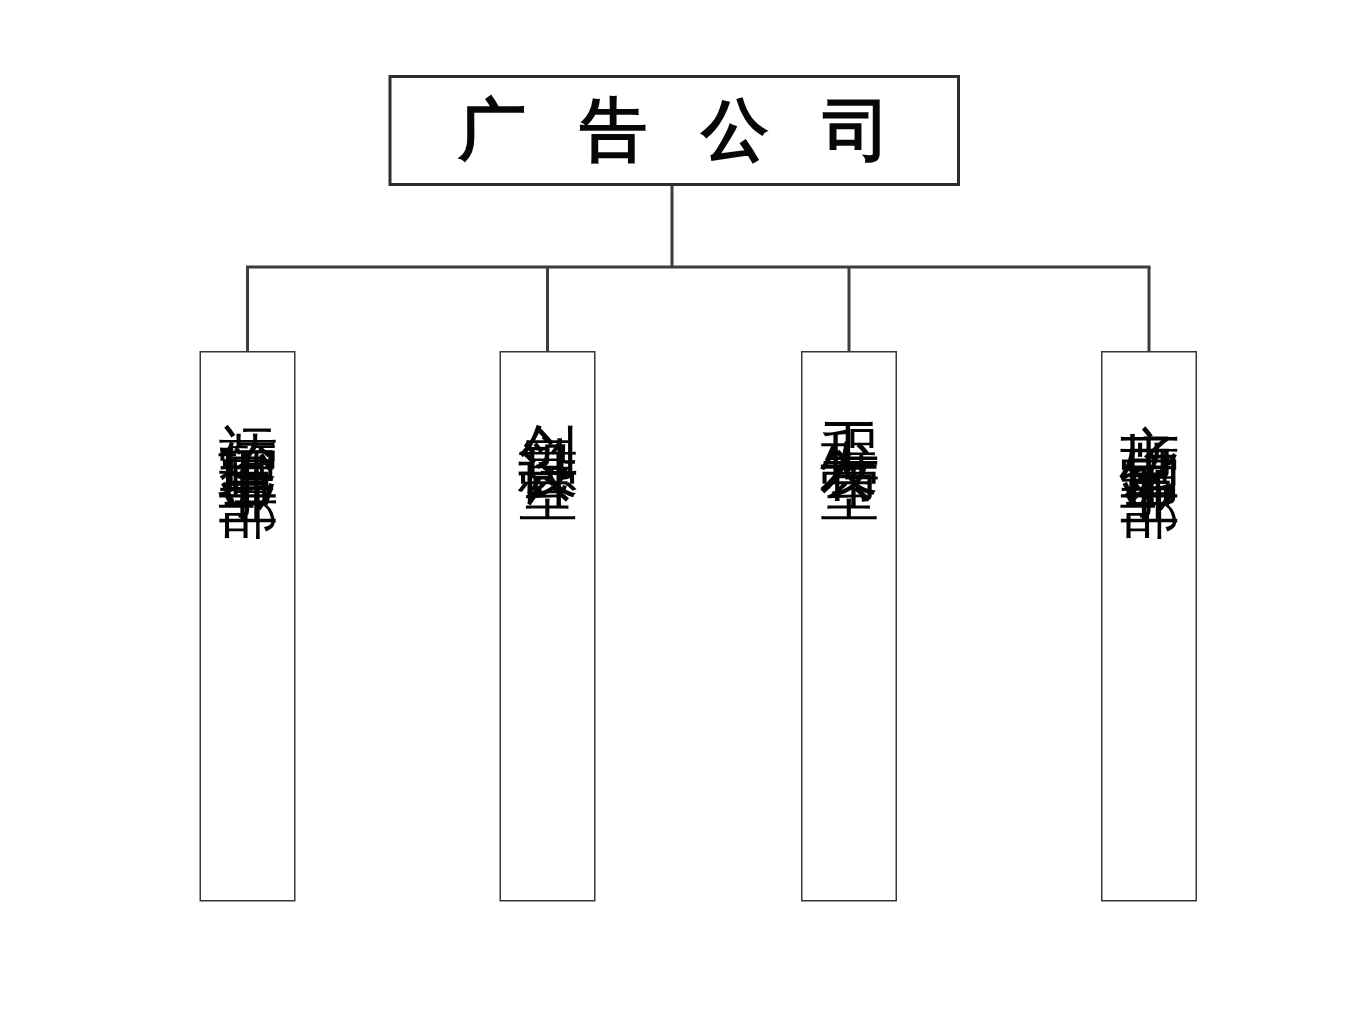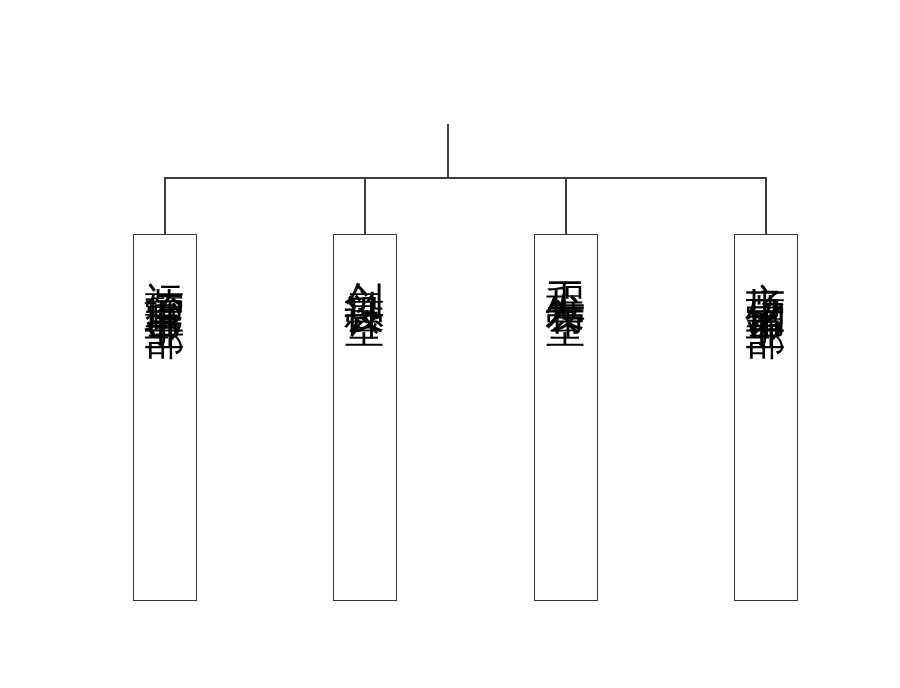--- a/index.html
+++ b/index.html
@@ -72,20 +72,23 @@
   .drop.c1 { left: 164px; }
   .drop.c2 { left: 364px; }
   .drop.c3 { left: 565px; }
   .drop.c4 { left: 765px; }
 </style>
 </head>
 <body>
 
 <div class="stage">
 
+  <div class="box root-box">
+    <span class="root-label">广告公司</span>
+  </div>
 
   <div class="connector stub-root"></div>
   <div class="connector rail"></div>
   <div class="connector drop c1"></div>
   <div class="connector drop c2"></div>
   <div class="connector drop c3"></div>
   <div class="connector drop c4"></div>
 
   <div class="box dept-box d1">
     <span class="dept-label">运营管理事业部</span>

